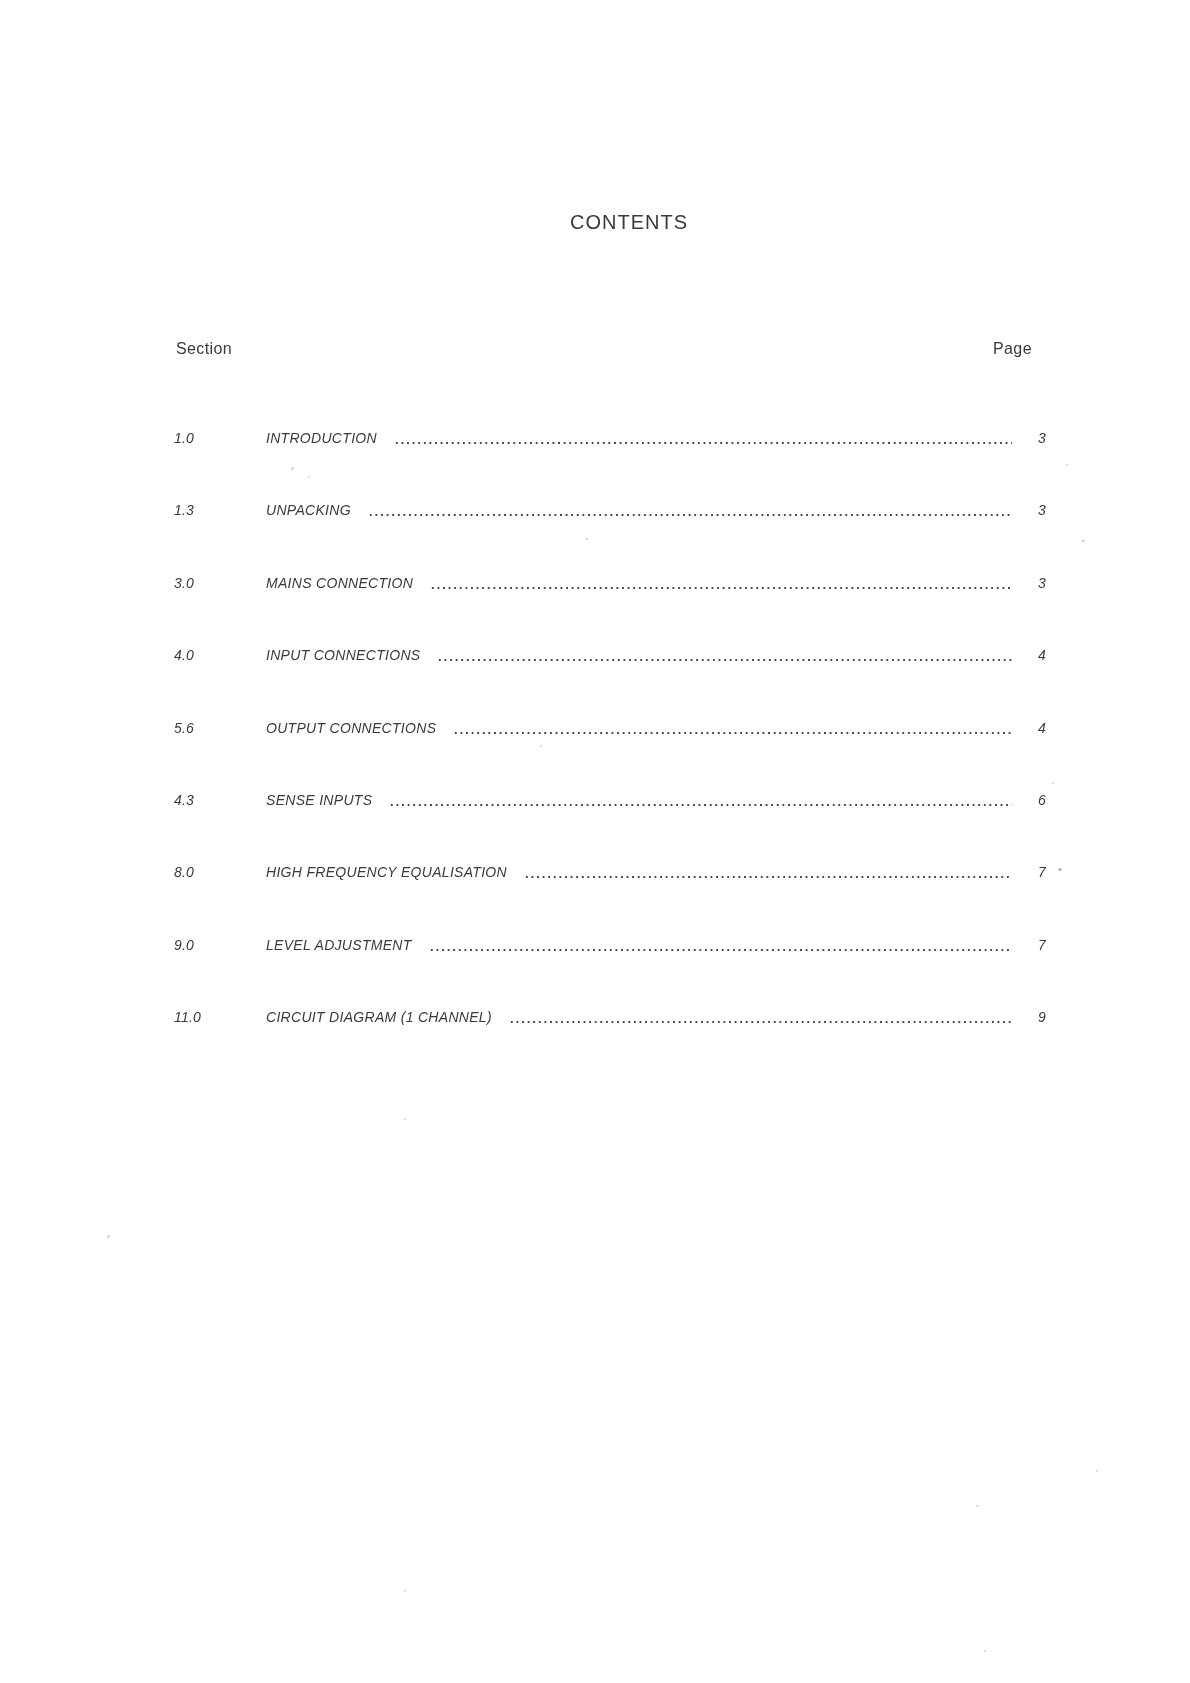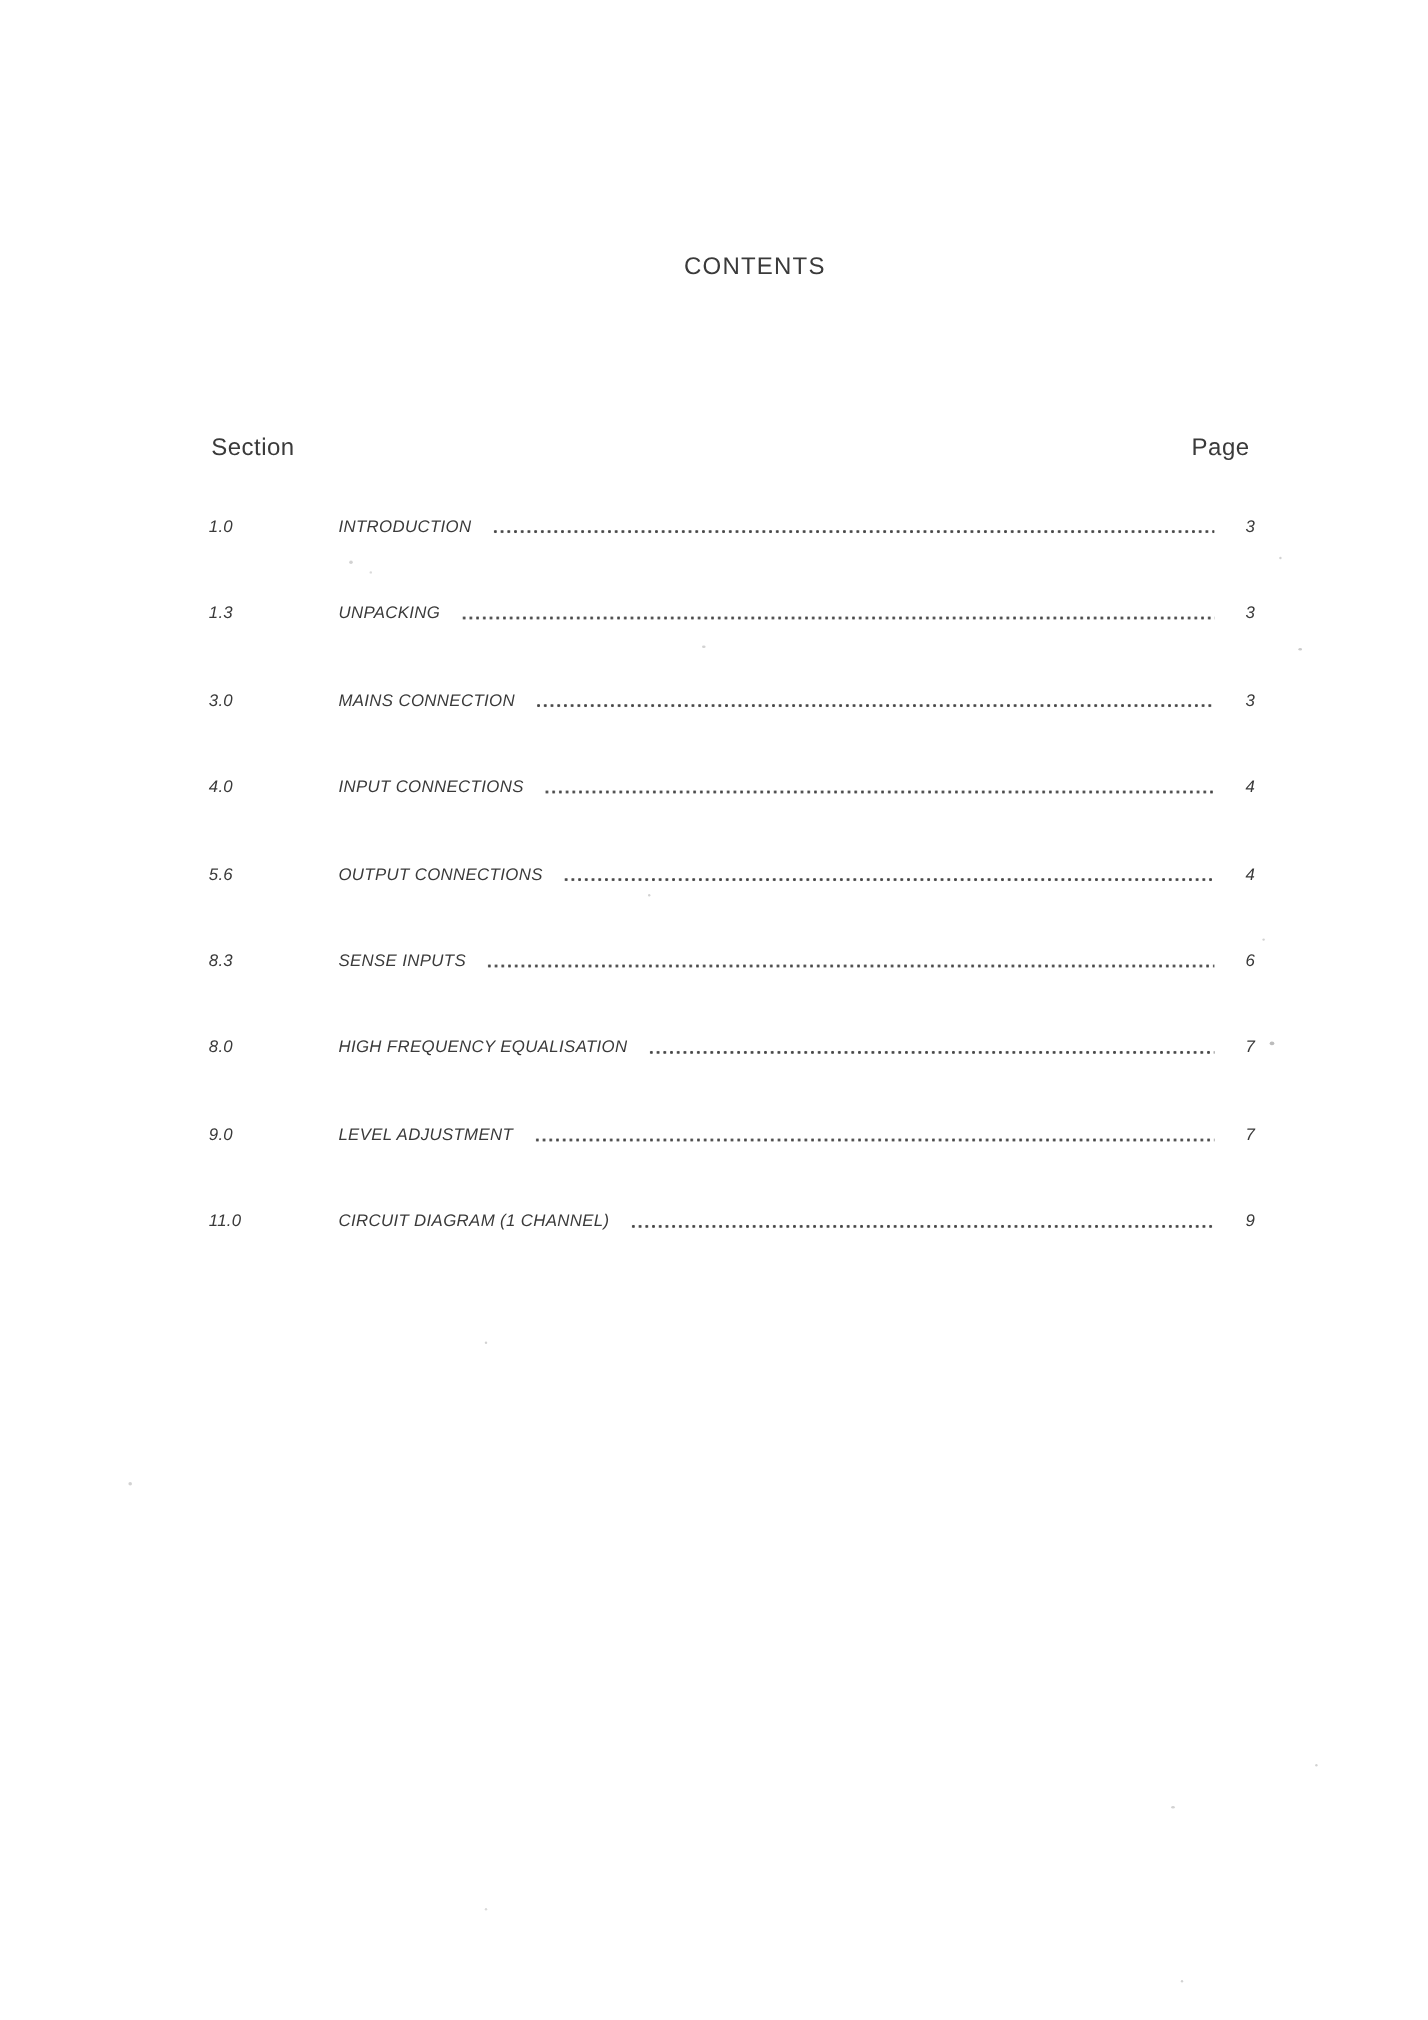--- a/index.html
+++ b/index.html
@@ -14,38 +14,38 @@
     overflow:hidden;
   }
   .doc-title {
     position:absolute; top:210px; left:0; width:100%;
     margin:0;
     text-align:center; text-indent:44px;
     font-size:20px; font-weight:normal;
     letter-spacing:1px; line-height:24px;padding-left:24px;
   }
   .hdr {
-    position:absolute; top:361px;
-    font-size:20px; line-height:24px; letter-spacing:.4px;
+    position:absolute; top:337px;
+    font-size:16px; line-height:24px; letter-spacing:.4px;
   }
   .hdr-section { left:176px; }
   .hdr-page { left:993px; }
   .toc {
     position:absolute; top:426px; left:174px; width:872px;
   }
   .row {
     display:flex; align-items:center;
     line-height:24px; font-size:14px; letter-spacing:.2px;
     margin-bottom:48.4px;
     white-space:nowrap;
     font-style:italic;
   }
   .row:last-child { margin-bottom:0; }
   .num  { flex:0 0 92px; }
-  .ttl  { flex:0 0 auto; letter-spacing:.3px;margin-left:16px; }
+  .ttl  { flex:0 0 auto; letter-spacing:.3px; }
   .leader {
     flex:1 1 auto;
     align-self:flex-end;
     height:4px;
     margin:0 20px 5px 17px;
     background-image:radial-gradient(circle, var(--dot) 1.05px, rgba(0,0,0,0) 1.35px);
     background-size:5.6px 4px;
     background-repeat:repeat-x;
     background-position:0 60%;
   }
@@ -90,21 +90,21 @@
     <span class="leader"></span>
     <span class="pg">4</span>
   </div>
       <div class="row">
     <span class="num">5.6</span>
     <span class="ttl">OUTPUT CONNECTIONS</span>
     <span class="leader"></span>
     <span class="pg">4</span>
   </div>
       <div class="row">
-    <span class="num">8.3</span>
+    <span class="num">4.3</span>
     <span class="ttl">SENSE INPUTS</span>
     <span class="leader"></span>
     <span class="pg">6</span>
   </div>
       <div class="row">
     <span class="num">8.0</span>
     <span class="ttl">HIGH FREQUENCY EQUALISATION</span>
     <span class="leader"></span>
     <span class="pg">7</span>
   </div>

